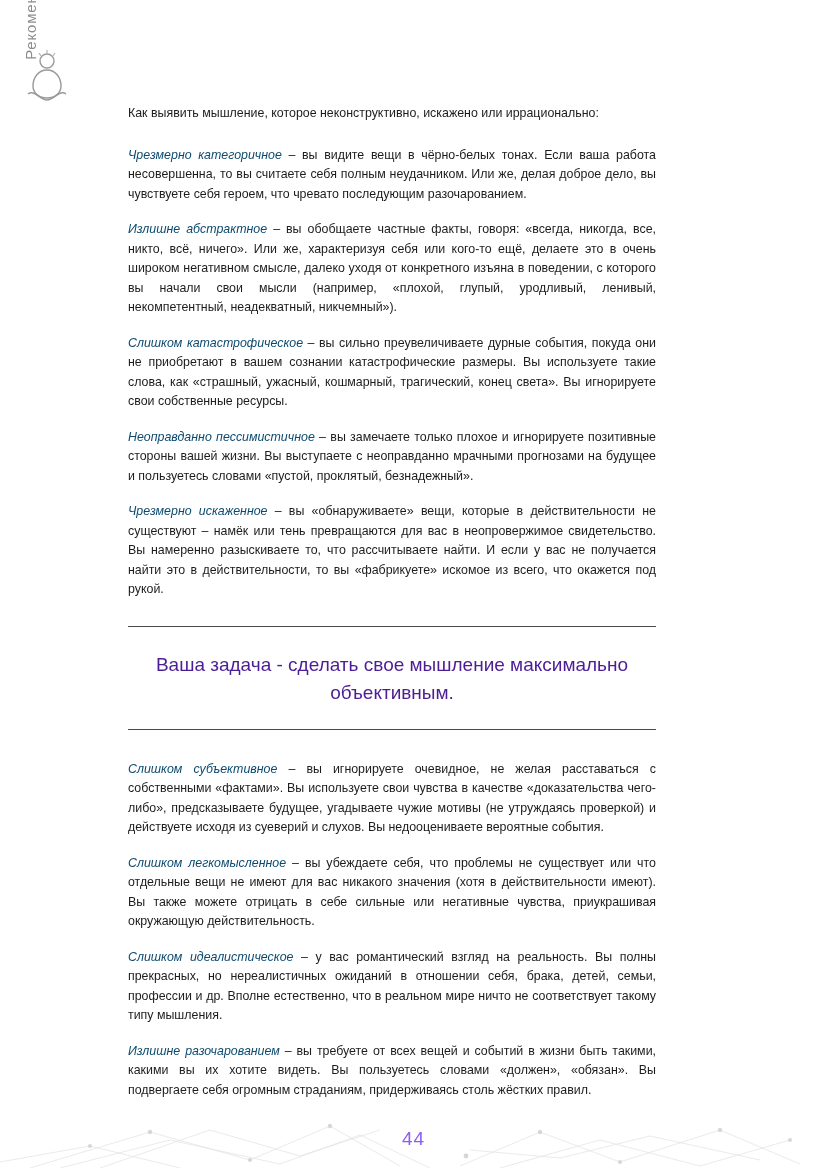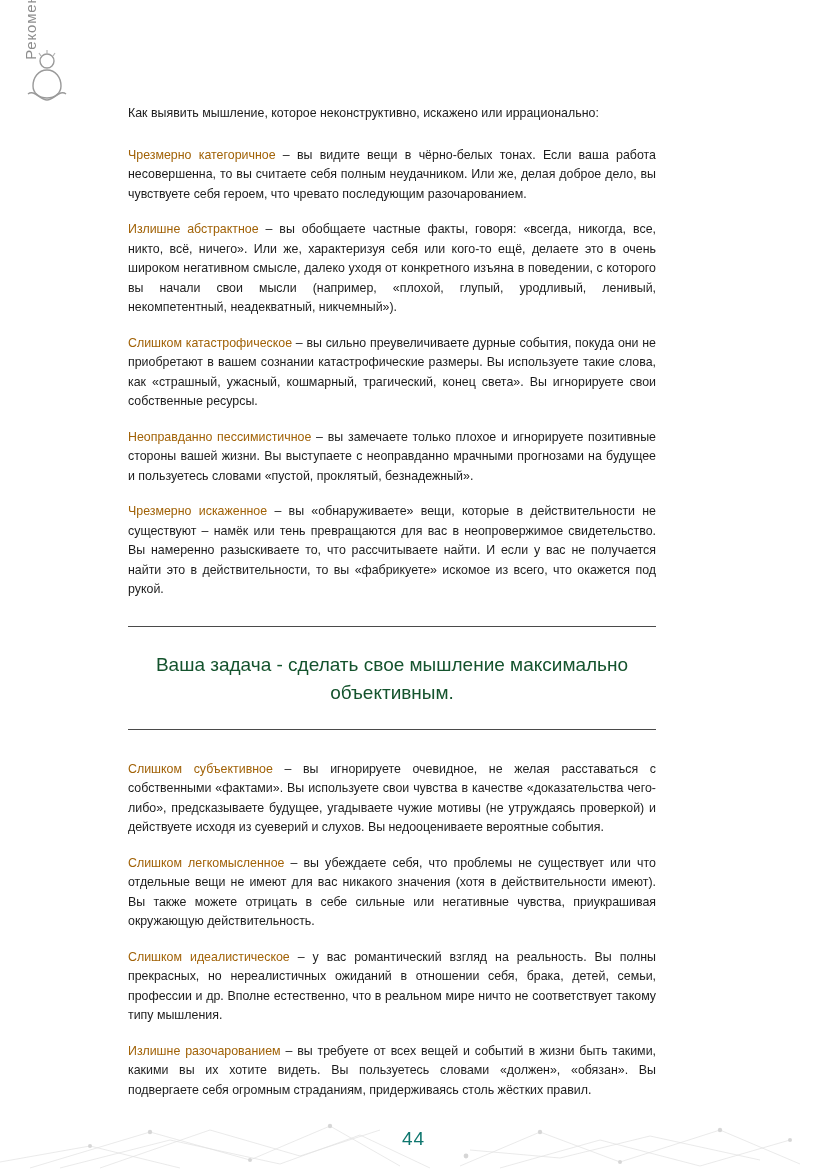--- a/index.html
+++ b/index.html
@@ -49,52 +49,53 @@
     margin: 0 0 16px 0;
     font-size: 12.4px;
     line-height: 19.5px;
     text-align: justify;
     color: #1c1c1c;
   }
   p.intro {
     margin-bottom: 22px;
   }
   .term {
-    color: #a16207;
+    color: #0c4a6e;
     font-weight: 400;
+    font-style: italic;
   }
 
   
   .callout {
     margin: 26px 0 30px 0;
     padding: 0;
   }
   .callout hr {
     border: none;
     border-top: 1px solid #4a4a4a;
     margin: 0;
   }
   .callout .quote {
     font-size: 19px;
     line-height: 28px;
-    color: #14532d;
+    color: #4c1d95;
     text-align: center;
     padding: 24px 24px 22px 24px;
     margin: 0;
   }
 
   
   .page-number {
     position: absolute;
     left: 0;
     right: 0;
     bottom: 20px;
     text-align: center;
     font-size: 19px;
-    color: #0f766e;
+    color: #8b5cf6;
     letter-spacing: 1px;
   }
   .footer-deco {
     position: absolute;
     left: 0;
     bottom: 0;
     width: 827px;
     height: 90px;
     opacity: 0.55;
   }

